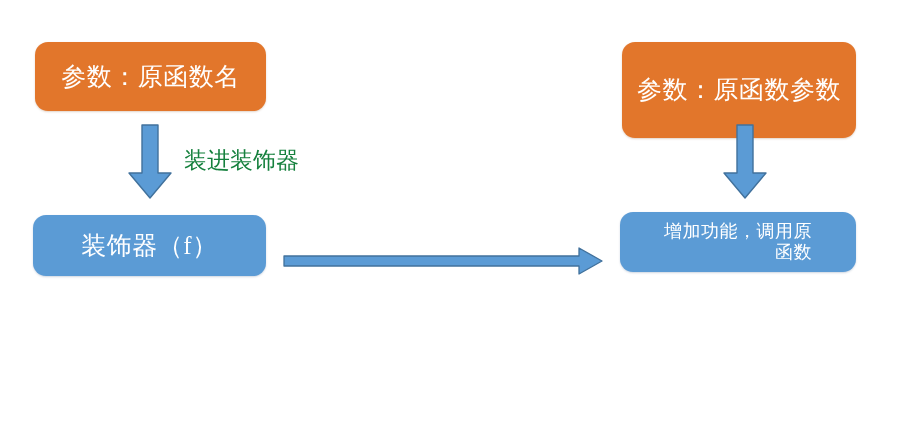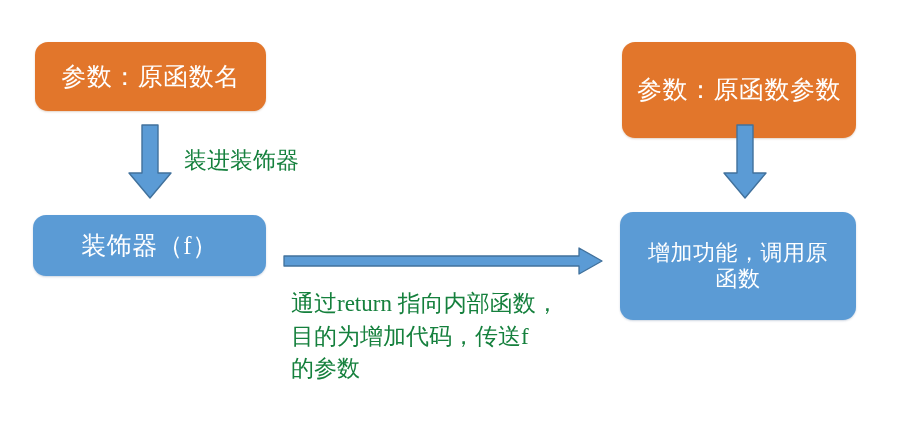--- a/index.html
+++ b/index.html
@@ -37,38 +37,39 @@
 
   .node-blue {
     background: #5B9BD5;
     box-shadow: 0 1px 2px rgba(30, 70, 120, 0.22);
   }
 
   .node-label {
     display: block;
     padding: 0 10px;
     white-space: pre-line;
+    text-align: right;
   }
 
   
   #node-param-func-name {
     left: 35px;  top: 42px;  width: 231px; height: 69px;
     font-size: 25px;
   }
   #node-param-func-args {
     left: 622px; top: 42px;  width: 234px; height: 96px;
     font-size: 25px;
   }
   #node-decorator {
     left: 33px;  top: 215px; width: 233px; height: 61px;
     font-size: 25px;
   }
   #node-add-feature {
-    left: 620px; top: 212px; width: 236px; height: 108px;
-    font-size: 22px;
+    left: 620px; top: 212px; width: 236px; height: 60px;
+    font-size: 18px;
   }
 
   
   .arrow {
     position: absolute;
   }
   .arrow svg { display: block; }
 
   #arrow-down-left  { left: 122px; top: 124px; }
   #arrow-down-right { left: 717px; top: 124px; }
@@ -131,17 +132,14 @@
   </div>
 
   <div class="arrow" id="arrow-right-main">
     <svg width="322" height="30" viewBox="0 0 322 30">
       <polygon points="1,10 296,10 296,2 319,15 296,28 296,20 1,20" fill="#5B9BD5" stroke="#41719C" stroke-width="1.3" stroke-linejoin="round"></polygon>
     </svg>
   </div>
 
   <div class="caption" id="caption-wrap-into-decorator">装进装饰器</div>
 
-  <div class="caption" id="caption-return-inner-func">通过return 指向内部函数，
-目的为增加代码，传送f
-的参数</div>
 
 </div>
 
 </body></html>

